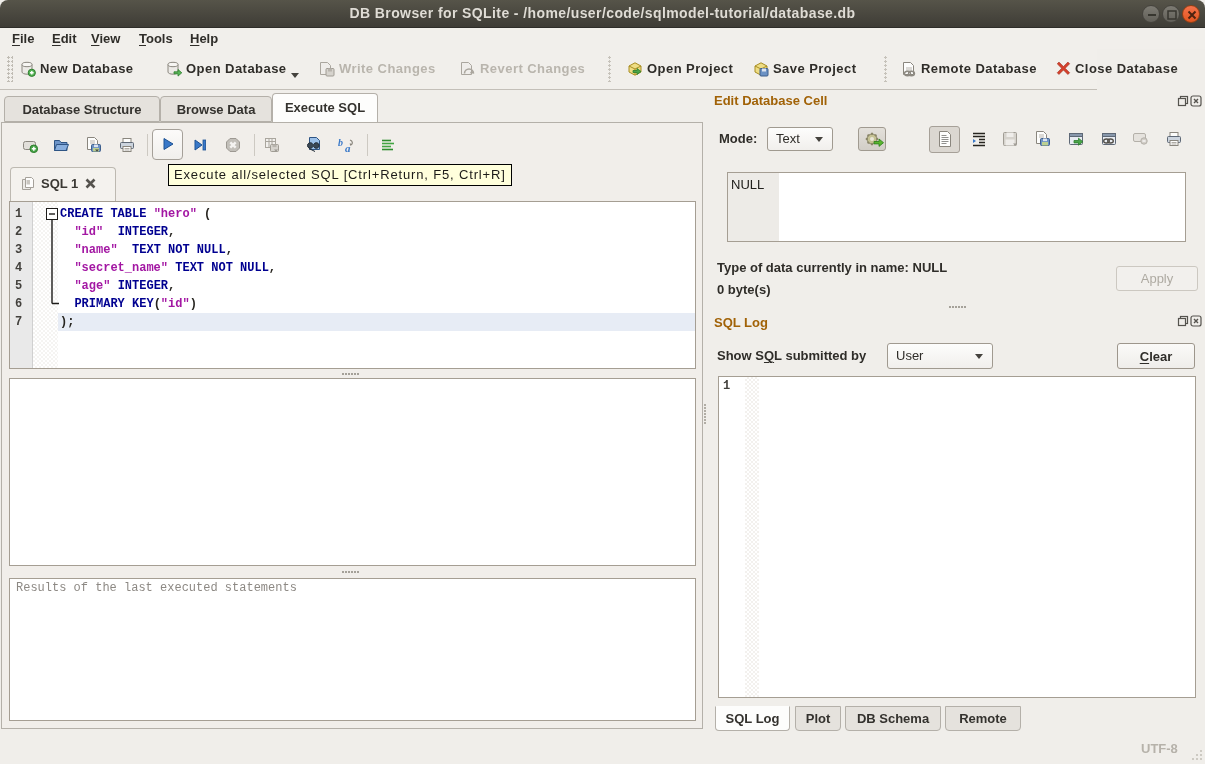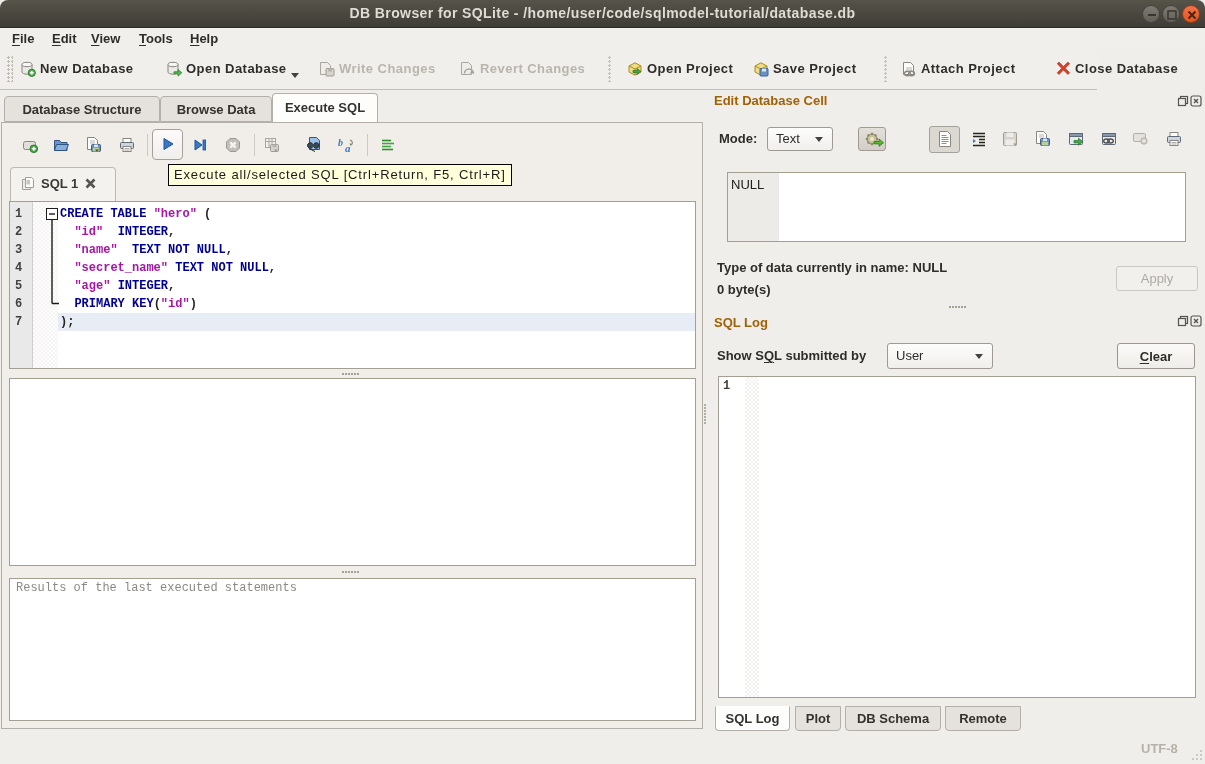--- a/index.html
+++ b/index.html
@@ -149,21 +149,21 @@
           <rect x="9" y="7.5" width="4" height="3" fill="#dce4f0"></rect>
         </svg></div>
     <div class="tblabel" style="left:773px;">Save Project</div>
     <div class="tbsep" style="left:884px;"></div>
     <div class="tbicon" style="left:901px;" id="i-attach"><svg width="16" height="16" viewBox="0 0 16 16">
           <path d="M2.5 1.5h7l3 3v9h-10z" fill="#fdfdfc" stroke="#8a867e" stroke-width="1"></path>
           <path d="M5 7h6M5 9h6" stroke="#b9b5ae"></path>
           <ellipse cx="6.5" cy="12.5" rx="3" ry="2.2" fill="none" stroke="#8e8a82" stroke-width="1.4"></ellipse>
           <ellipse cx="10.5" cy="12.5" rx="3" ry="2.2" fill="none" stroke="#8e8a82" stroke-width="1.4"></ellipse>
         </svg></div>
-    <div class="tblabel" style="left:921px;">Attach Project</div>
+    <div class="tblabel" style="left:921px;">Remote Database</div>
     <div class="tbicon" style="left:1055px;" id="i-closedb"><svg width="16" height="16" viewBox="0 0 16 16">
           <path d="M3.2 2.2L8 7l4.8-4.8 1.9 1.9L9.9 8.9l4.8 4.8-1.9 1.9L8 10.8l-4.8 4.8-1.9-1.9L6.1 8.9 1.3 4.1z" fill="#d4402c" stroke="#9c2c1c" stroke-width="0.6" transform="translate(1,-1) scale(0.93)"></path>
         </svg></div>
     <div class="tblabel" style="left:1075px;">Close Database</div>
   </div>
 
   <div class="tab" style="left:4px; width:156px;">Database Structure</div>
   <div class="tab" style="left:160px; width:112px;">Browse Data</div>
   <div class="tab active" style="left:272px; width:106px;">Execute SQL</div>
 

